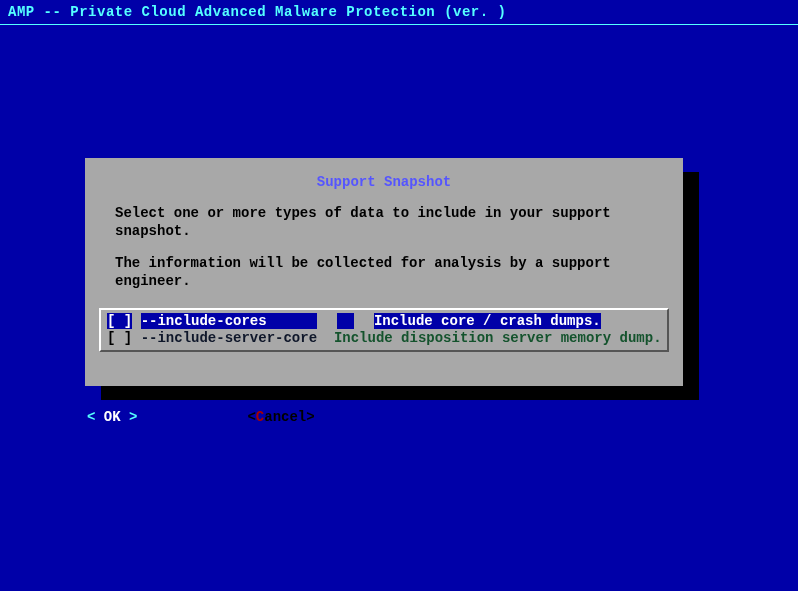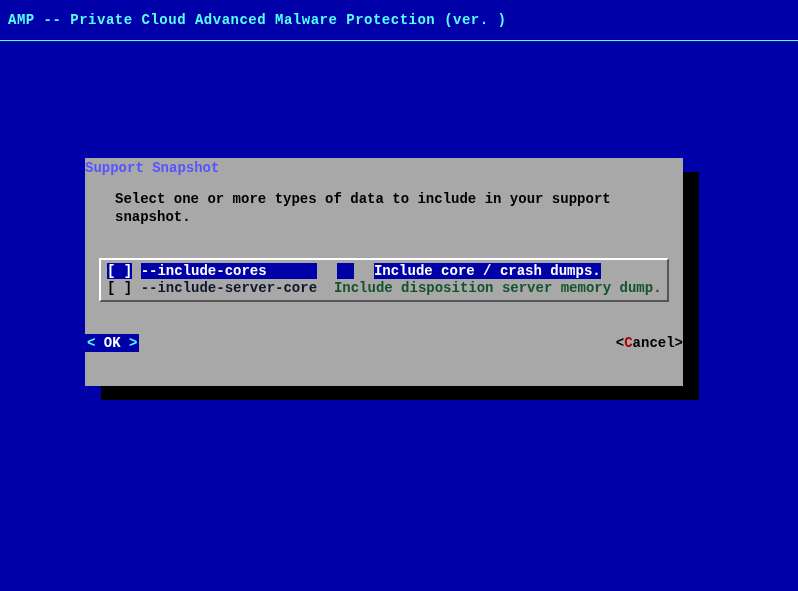--- a/index.html
+++ b/index.html
@@ -8,21 +8,21 @@
     height: 591px;
     background: #0000a8;
     font-family: 'Courier New', monospace;
     font-size: 14px;
     font-weight: bold;
     position: relative;
     overflow: hidden;
   }
   .titlebar {
     color: #55ffff;
-    padding: 12px 8px;
+    padding: 4px 8px;
     border-bottom: 1px solid #55ffff;
     letter-spacing: 0.5px;
   }
   .dialog-wrap {
     position: absolute;
     left: 85px;
     top: 158px;
   }
   .shadow {
     position: absolute;
@@ -32,22 +32,23 @@
     height: 228px;
     background: #000;
   }
   .dialog {
     position: relative;
     width: 598px;
     height: 228px;
     background: #a8a8a8;
   }
   .dialog-title-row {
+    text-align: center;
     color: #5555ff;
-    padding-top: 2px;
+    padding-top: 16px;
     line-height: 16px;
     white-space: pre;
   }
   .dialog-body {
     padding: 14px 18px 0 30px;
     color: #000;
     line-height: 18px;
   }
   .options-box {
     margin: 18px 14px 0 14px;
@@ -73,23 +74,23 @@
     color: #fff;
     margin-top: 28px;
   }
   .opt-row.sel .desc {
     background: #0000a8;
     color: #fff;
     margin-left: 20px;
   }
   .button-row {
     display: flex;
-    justify-content: space-between;
-    gap: 56px;
-    margin-top: 32px;
+    justify-content: flex-start;
+    gap: 108px;
+    margin-top: 56px;
     line-height: 18px;
   }
   .btn-ok {
     background: #0000a8;
     color: #fff;
     padding: 0 2px;
     white-space: pre;
   }
   .btn-ok .arrow { color: #55ffff; }
   .btn-cancel {
@@ -105,20 +106,21 @@
   <span> AMP -- Private Cloud Advanced Malware Protection (ver. )</span>
 </div>
 
 <div class="dialog-wrap">
   <div class="shadow"></div>
   <div class="dialog">
     <div class="dialog-title-row"><span>Support Snapshot</span></div>
     <div class="dialog-body">
       <div>Select one or more types of data to include in your support snapshot.</div>
       <div style="height:14px"></div>
+      <div>The information will be collected for analysis by a support engineer.</div>
     </div>
 
     <div class="options-box">
       <div class="opt-row sel"><span class="cb">[ ]</span><span> </span><span class="flag">--include-cores      </span><span class="desc">  </span><span class="desc">Include core / crash dumps.</span></div>
       <div class="opt-row"><span class="cb">[ ]</span><span> </span><span class="flag">--include-server-core</span><span>  </span><span class="desc">Include disposition server memory dump.</span></div>
     </div>
 
     <div class="button-row">
       <span class="btn-ok"><span class="arrow">&lt;</span><span> OK </span><span class="arrow">&gt;</span></span>
       <span class="btn-cancel"><span>&lt;</span><span class="hot">C</span><span>ancel&gt;</span></span>

